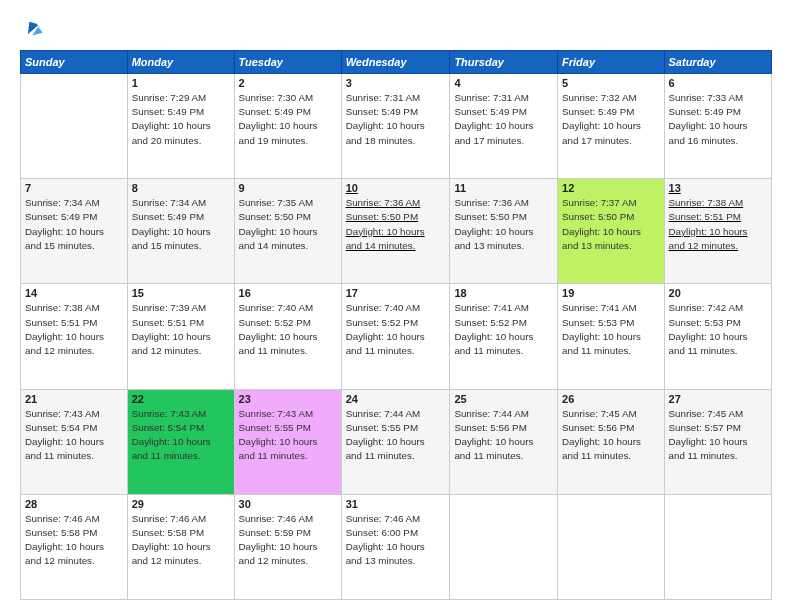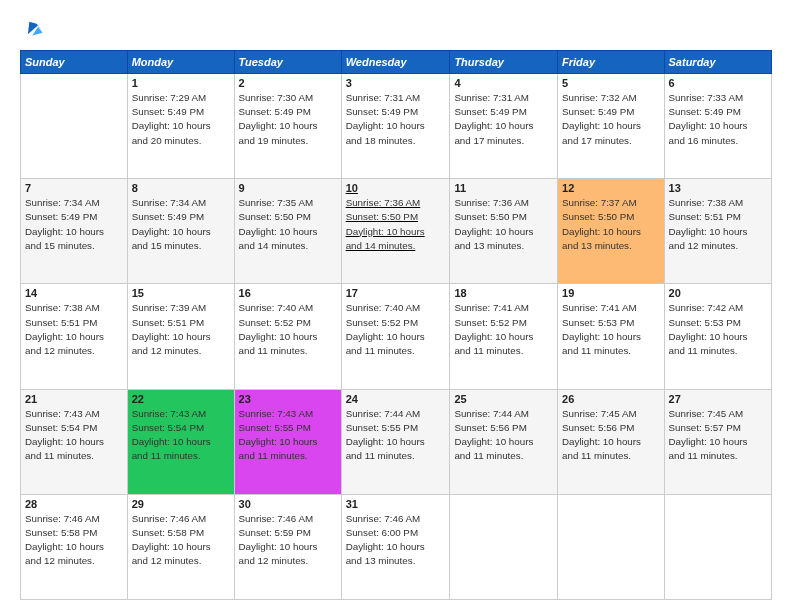--- a/index.html
+++ b/index.html
@@ -177,25 +177,25 @@
             <div class="day-info">Sunrise: 7:35 AM<br>Sunset: 5:50 PM<br>Daylight: 10 hours<br>and 14 minutes.</div>
           </td>
           <td style="background: rgb(245, 245, 245); text-decoration: underline;">
             <span class="day-num">10</span>
             <div class="day-info">Sunrise: 7:36 AM<br>Sunset: 5:50 PM<br>Daylight: 10 hours<br>and 14 minutes.</div>
           </td>
           <td style="background: rgb(245, 245, 245);">
             <span class="day-num">11</span>
             <div class="day-info">Sunrise: 7:36 AM<br>Sunset: 5:50 PM<br>Daylight: 10 hours<br>and 13 minutes.</div>
           </td>
-          <td style="background: #fdba74;">
+          <td style="background: #bef264;">
             <span class="day-num">12</span>
             <div class="day-info">Sunrise: 7:37 AM<br>Sunset: 5:50 PM<br>Daylight: 10 hours<br>and 13 minutes.</div>
           </td>
-          <td style="background: rgb(245, 245, 245);">
+          <td style="background: rgb(245, 245, 245); text-decoration: underline;">
             <span class="day-num">13</span>
             <div class="day-info">Sunrise: 7:38 AM<br>Sunset: 5:51 PM<br>Daylight: 10 hours<br>and 12 minutes.</div>
           </td>
         </tr>
         <tr>
           <td>
             <span class="day-num">14</span>
             <div class="day-info">Sunrise: 7:38 AM<br>Sunset: 5:51 PM<br>Daylight: 10 hours<br>and 12 minutes.</div>
           </td>
           <td>
@@ -225,21 +225,21 @@
         </tr>
         <tr>
           <td style="background: rgb(245, 245, 245);">
             <span class="day-num">21</span>
             <div class="day-info">Sunrise: 7:43 AM<br>Sunset: 5:54 PM<br>Daylight: 10 hours<br>and 11 minutes.</div>
           </td>
           <td style="background: #22c55e;">
             <span class="day-num">22</span>
             <div class="day-info">Sunrise: 7:43 AM<br>Sunset: 5:54 PM<br>Daylight: 10 hours<br>and 11 minutes.</div>
           </td>
-          <td style="background: #d946ef;">
+          <td style="background: #f0abfc;">
             <span class="day-num">23</span>
             <div class="day-info">Sunrise: 7:43 AM<br>Sunset: 5:55 PM<br>Daylight: 10 hours<br>and 11 minutes.</div>
           </td>
           <td style="background: rgb(245, 245, 245);">
             <span class="day-num">24</span>
             <div class="day-info">Sunrise: 7:44 AM<br>Sunset: 5:55 PM<br>Daylight: 10 hours<br>and 11 minutes.</div>
           </td>
           <td style="background: rgb(245, 245, 245);">
             <span class="day-num">25</span>
             <div class="day-info">Sunrise: 7:44 AM<br>Sunset: 5:56 PM<br>Daylight: 10 hours<br>and 11 minutes.</div>

